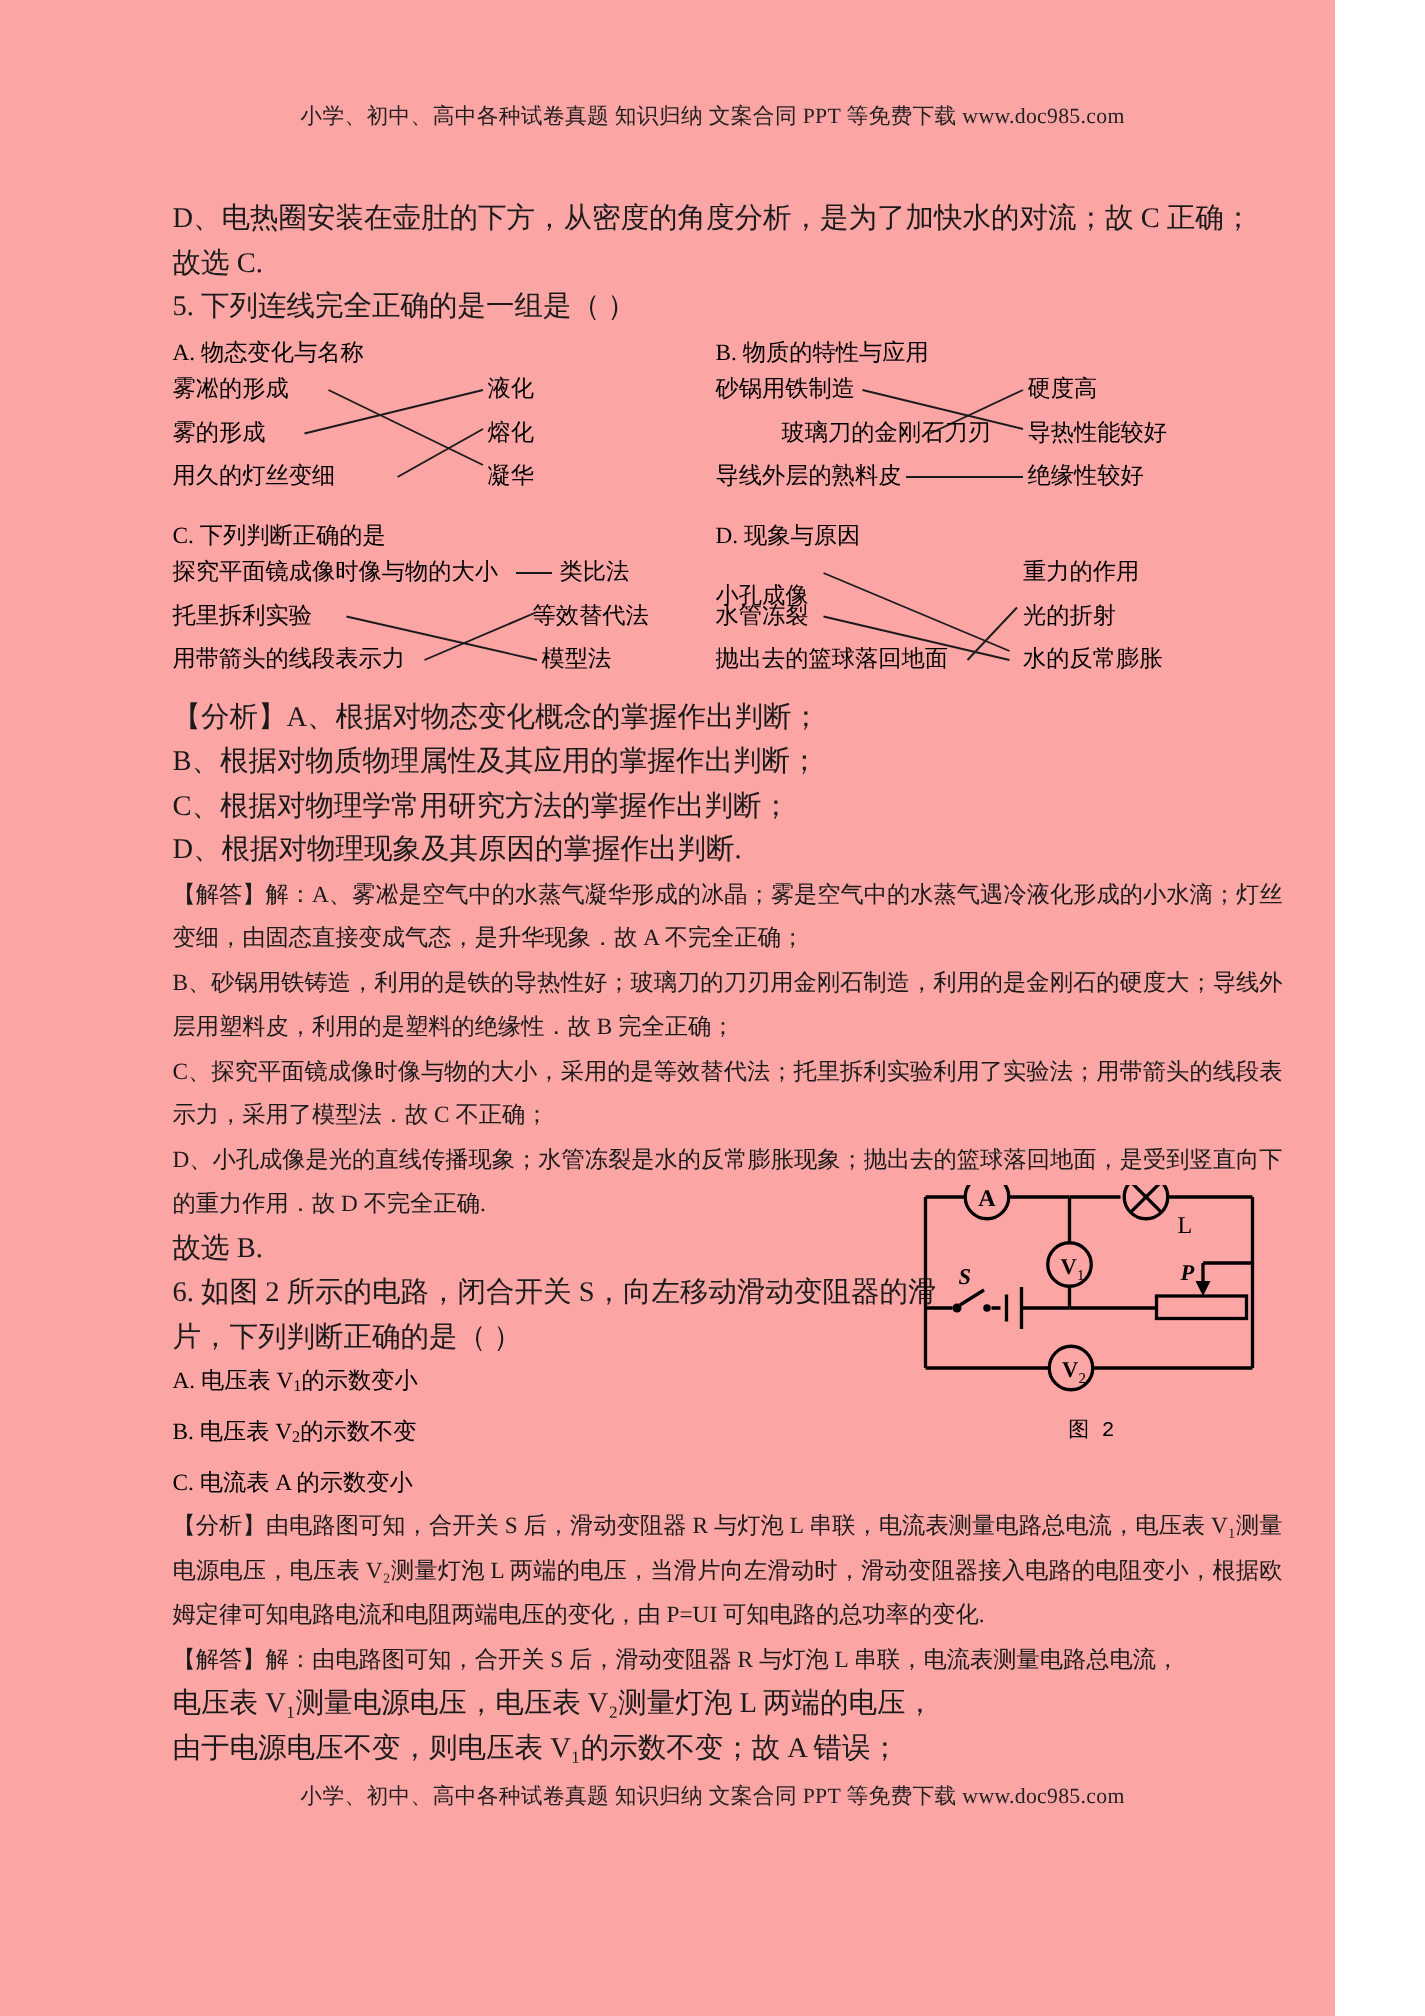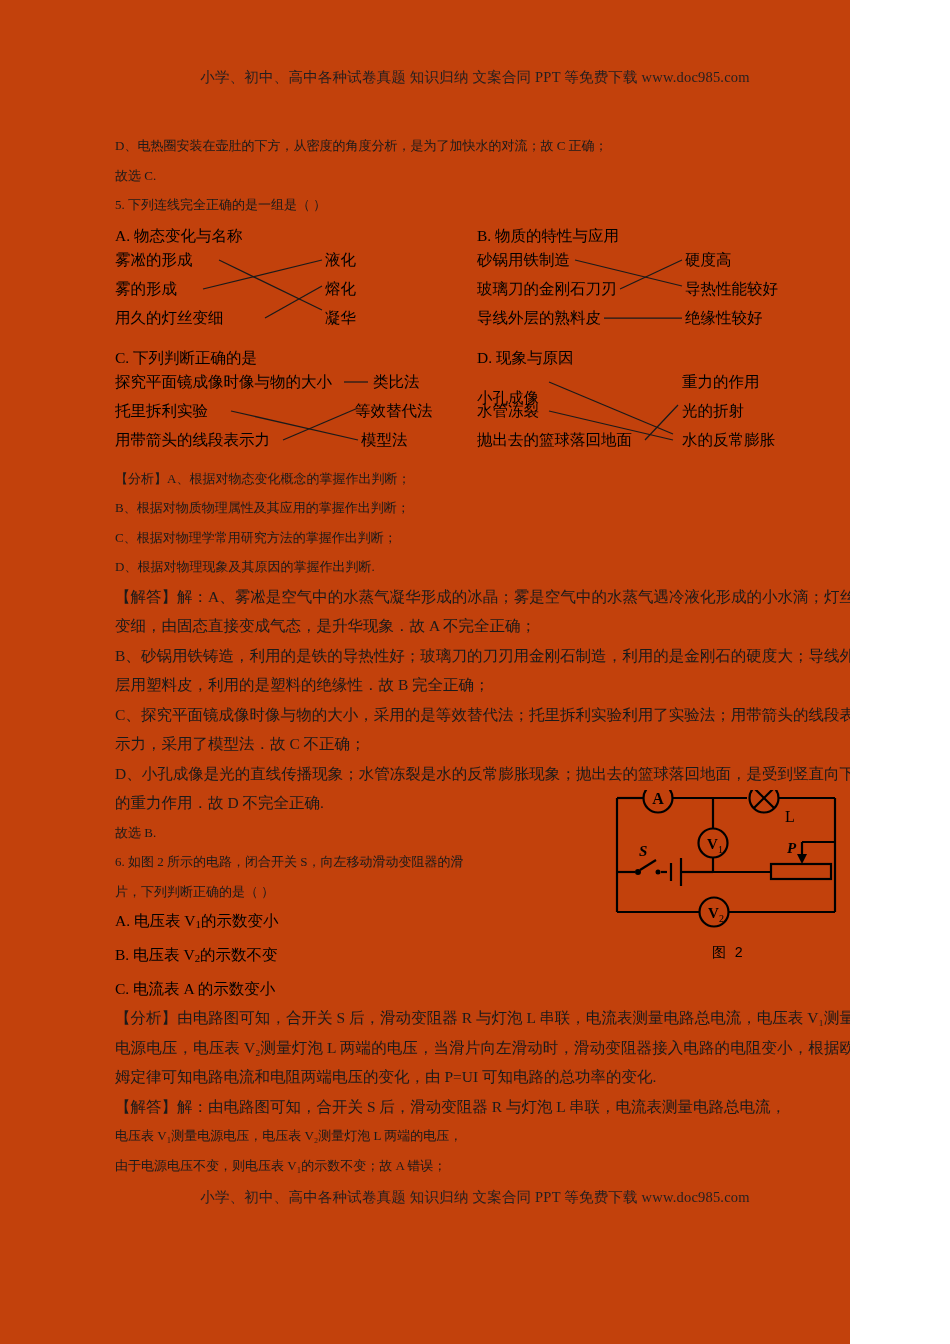--- a/index.html
+++ b/index.html
@@ -8,22 +8,23 @@
     background: #ffffff;
   }
   body {
     font-family: "Liberation Serif", "DejaVu Serif", serif;
     color: #000000;
   }
   .page {
     position: relative;
     width: 850px;
     height: 1344px;
-    background: #c2410c;
+    background: #fca5a5;
     overflow: hidden;
+    padding-left: 40px;
   }
   .watermark {
     position: absolute;
     left: 0;
     width: 950px;
     text-align: center;
     font-size: 14.5px;
     color: #231f20;
     letter-spacing: 0.2px;
     white-space: nowrap;
@@ -32,21 +33,21 @@
   .wm-bottom { top: 1188px; }
 
   .content {
     position: absolute;
     left: 115px;
     top: 131px;
     width: 740px;
   }
 
   .line {
-    font-size: 13px;
+    font-size: 19px;
     line-height: 29.5px;
     color: #1a1a1a;
     white-space: nowrap;
   }
   .para {
     font-size: 15.5px;
     line-height: 29.5px;
     color: #1a1a1a;
     text-align: justify;
   }
@@ -160,21 +161,21 @@
 
       <div class="match-col right">
         <div class="match-title">B. 物质的特性与应用</div>
         <div class="match-body">
           <svg class="match-svg" viewBox="0 0 360 92" preserveAspectRatio="none">
             <line x1="98" y1="10" x2="205" y2="36"></line>
             <line x1="143" y1="39" x2="205" y2="10"></line>
             <line x1="127" y1="68" x2="205" y2="68"></line>
           </svg>
           <div class="match-item match-left-item" style="top:0px;">砂锅用铁制造</div>
-          <div class="match-item match-left-item" style="top:29px;">玻璃刀的金刚石刀刃</div>
+          <div class="match-item match-left-item" style="top:29px;margin-left:44px;">玻璃刀的金刚石刀刃</div>
           <div class="match-item match-left-item" style="top:58px;">导线外层的熟料皮</div>
           <div class="match-item" style="left:208px; top:0px;">硬度高</div>
           <div class="match-item" style="left:208px; top:29px;">导热性能较好</div>
           <div class="match-item" style="left:208px; top:58px;">绝缘性较好</div>
         </div>
       </div>
     </div>
 
     <div class="match-grid">
       <div class="match-col left">

